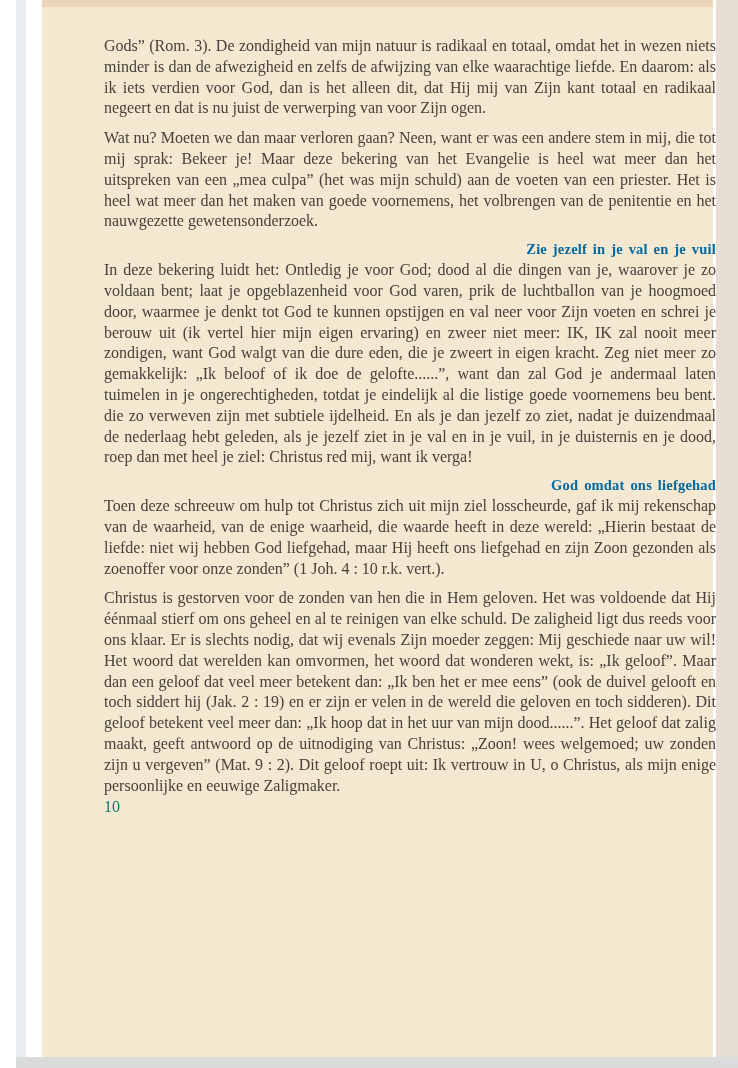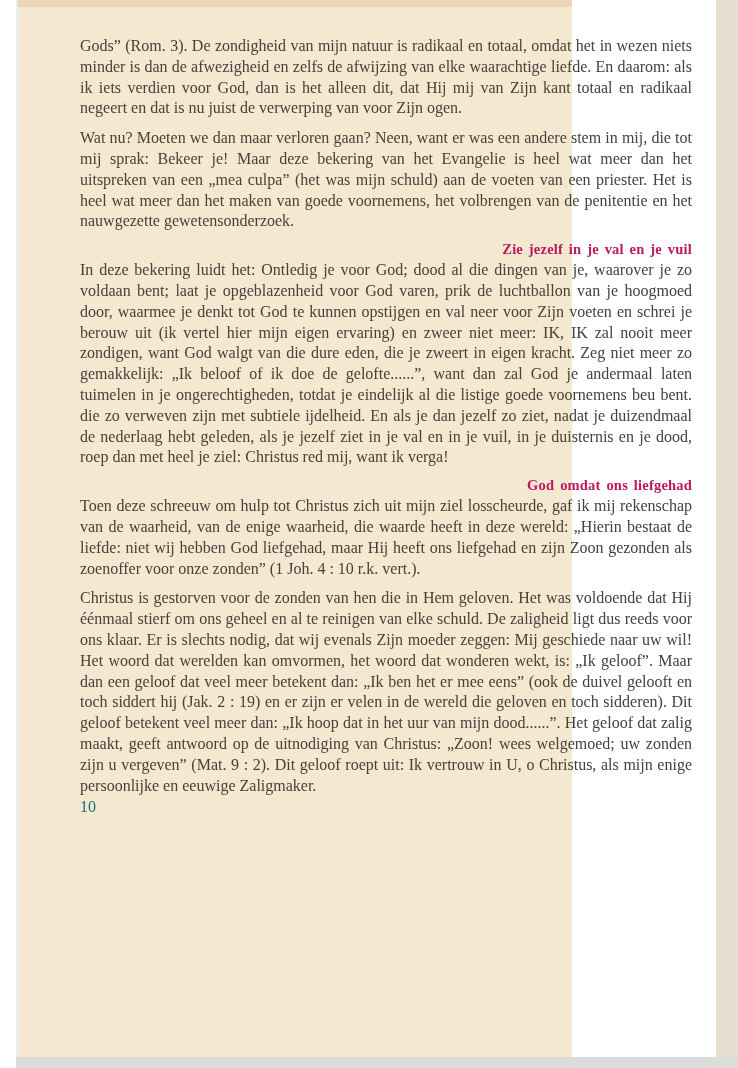--- a/index.html
+++ b/index.html
@@ -11,22 +11,22 @@
     background:#ffffff;
     overflow:hidden;
     font-family:"Liberation Serif", serif;
   }
   .edge-shadow-left{
     position:absolute; left:16px; top:0;
     width:10px; height:1062px;
     background:#e8eef0;
   }
   .page{
-    position:absolute; left:18px; top:0;
-    width:554px; height:1057px;
+    position:absolute; left:42px; top:0;
+    width:671px; height:1057px;
     background:#f5e8d1;
   }
   .page-top-shade{
     position:absolute; left:0; top:0; right:0;
     height:7px;
     background:#ecd6ba;
   }
   .adjacent-edge-right{
     position:absolute; left:716px; top:0;
     width:22px; height:1057px;
@@ -46,21 +46,21 @@
     text-align:justify;
   }
   p.body{ margin:0; }
   p.body + p.body{ margin-top:9px; }
   p.heading{
     margin:7px 0 1px 0;
     font-weight:bold;
     text-align:right;
     font-size:14.5px;
     line-height:20px;
-    color:#be185d;
+    color:#0369a1;
     letter-spacing:0.2px;
     word-spacing:2px;
   }
   p.pagenum{
     margin:1px 0 0 0;
     text-align:left;
     font-size:16px;
     color:#0f766e;
   }
 </style>

